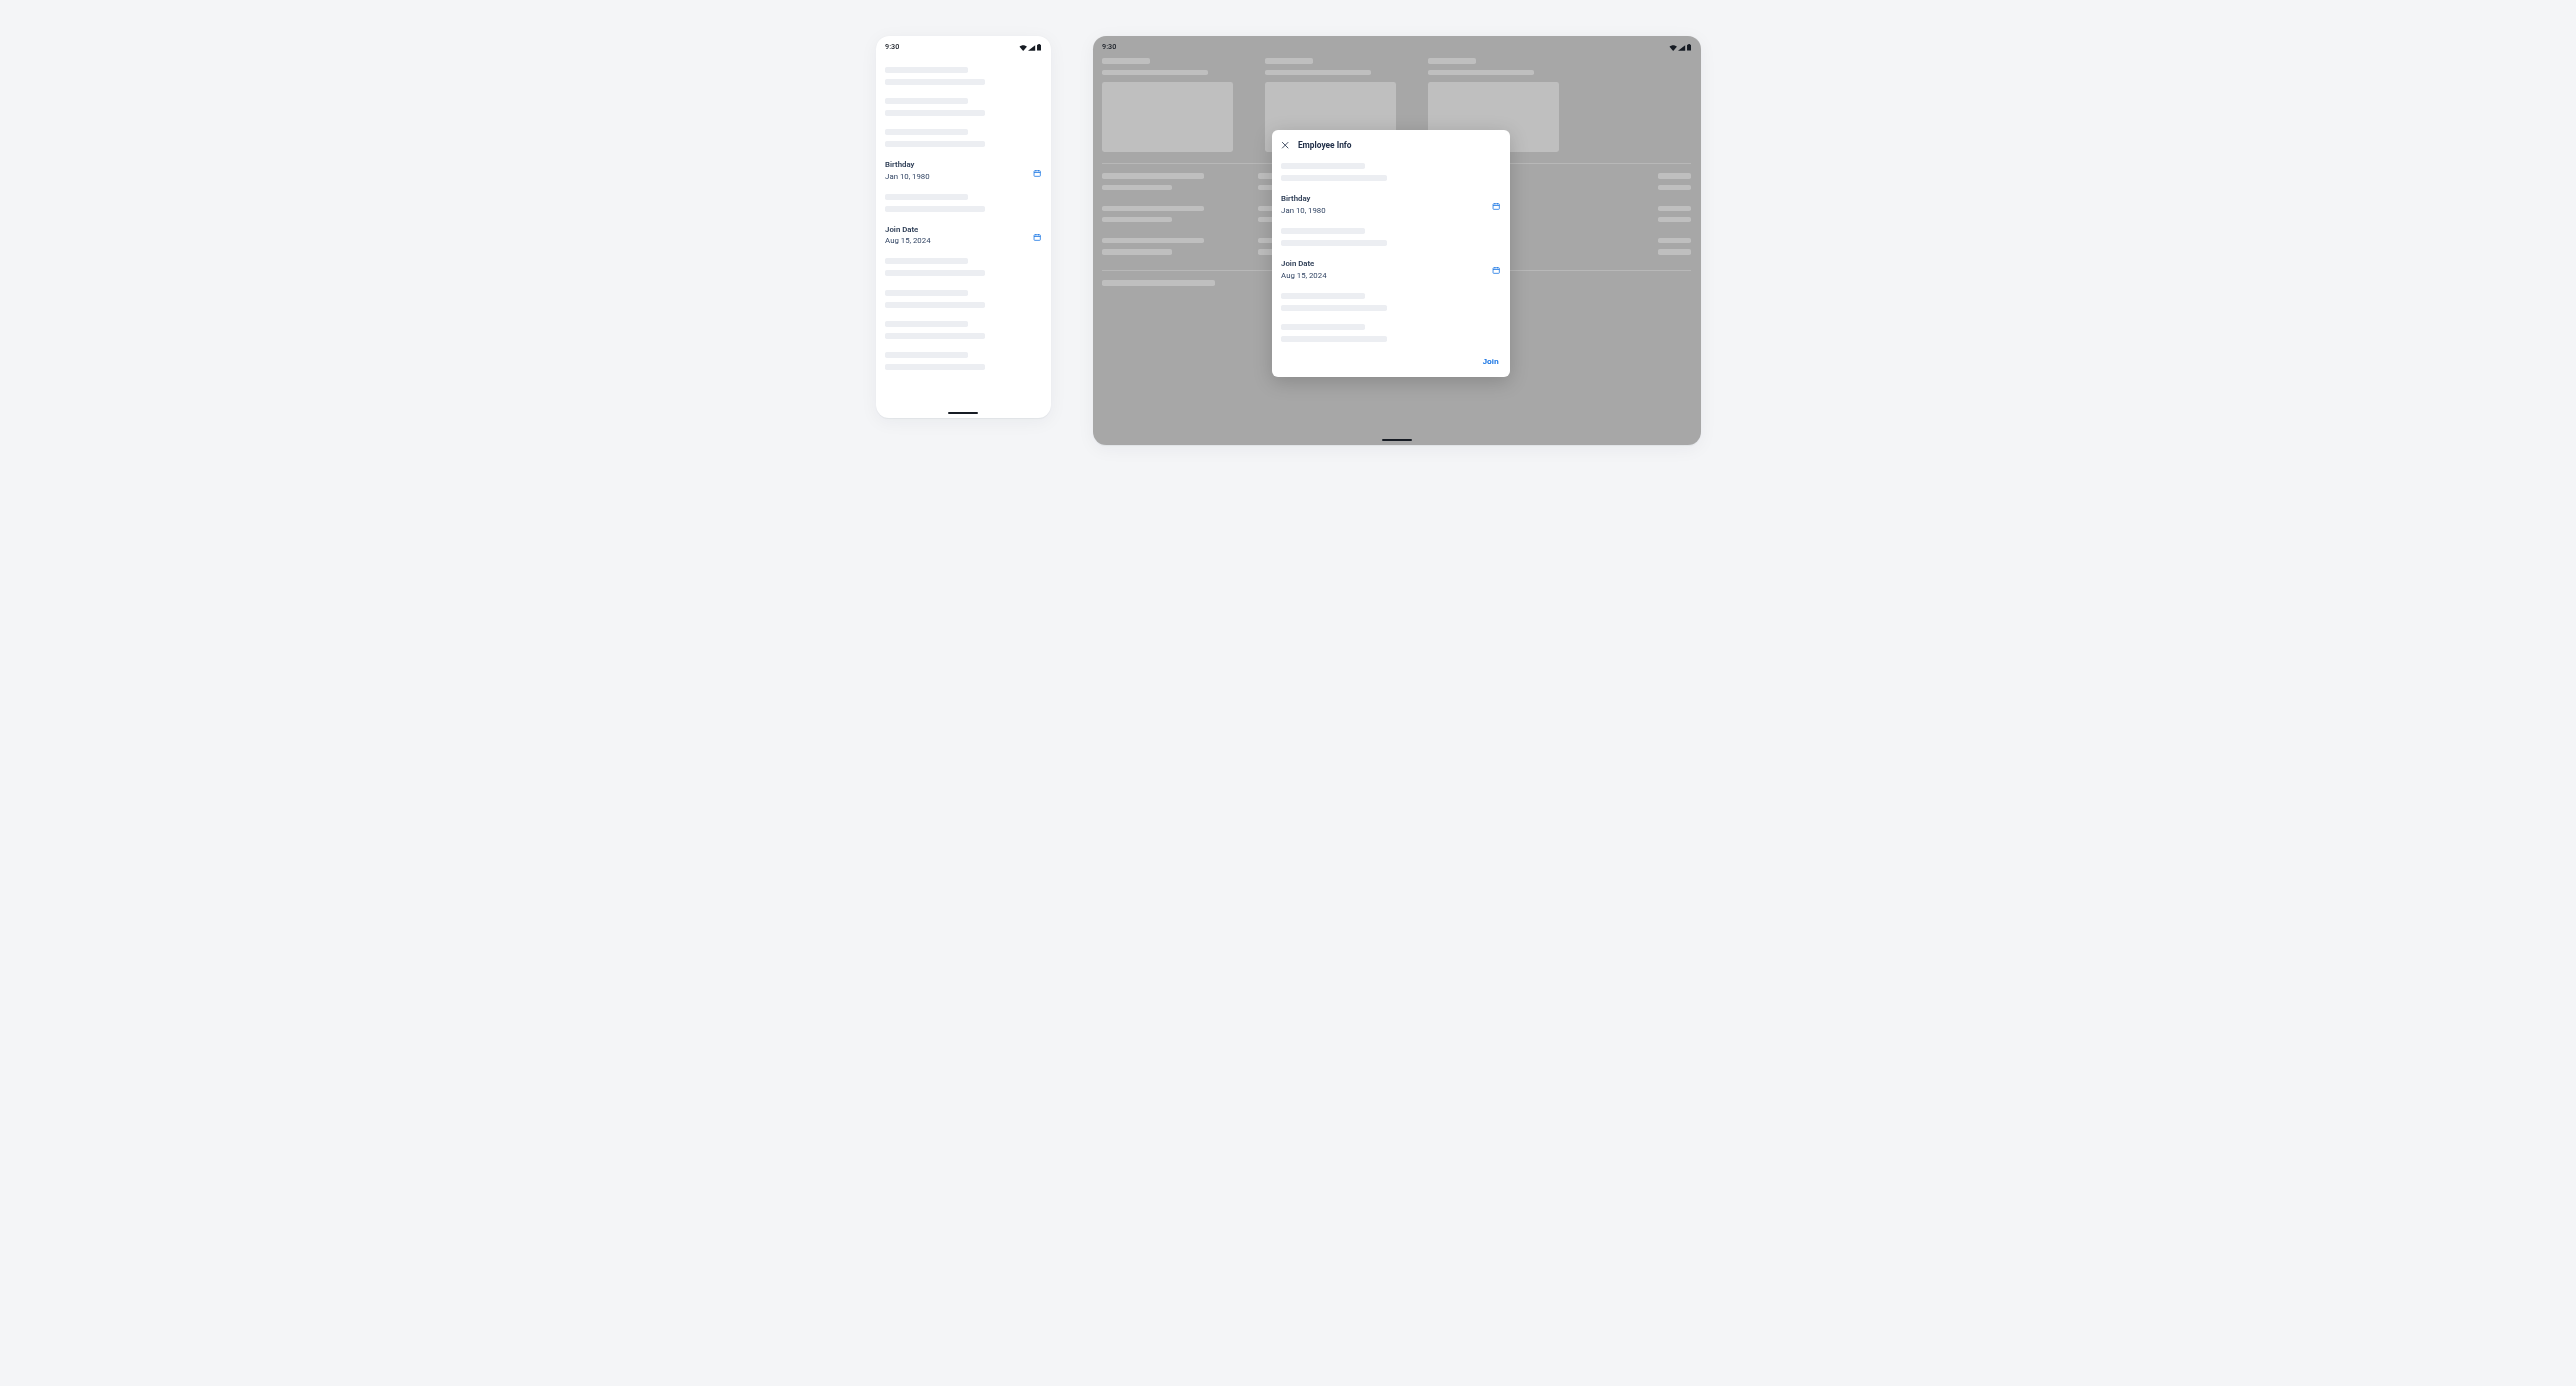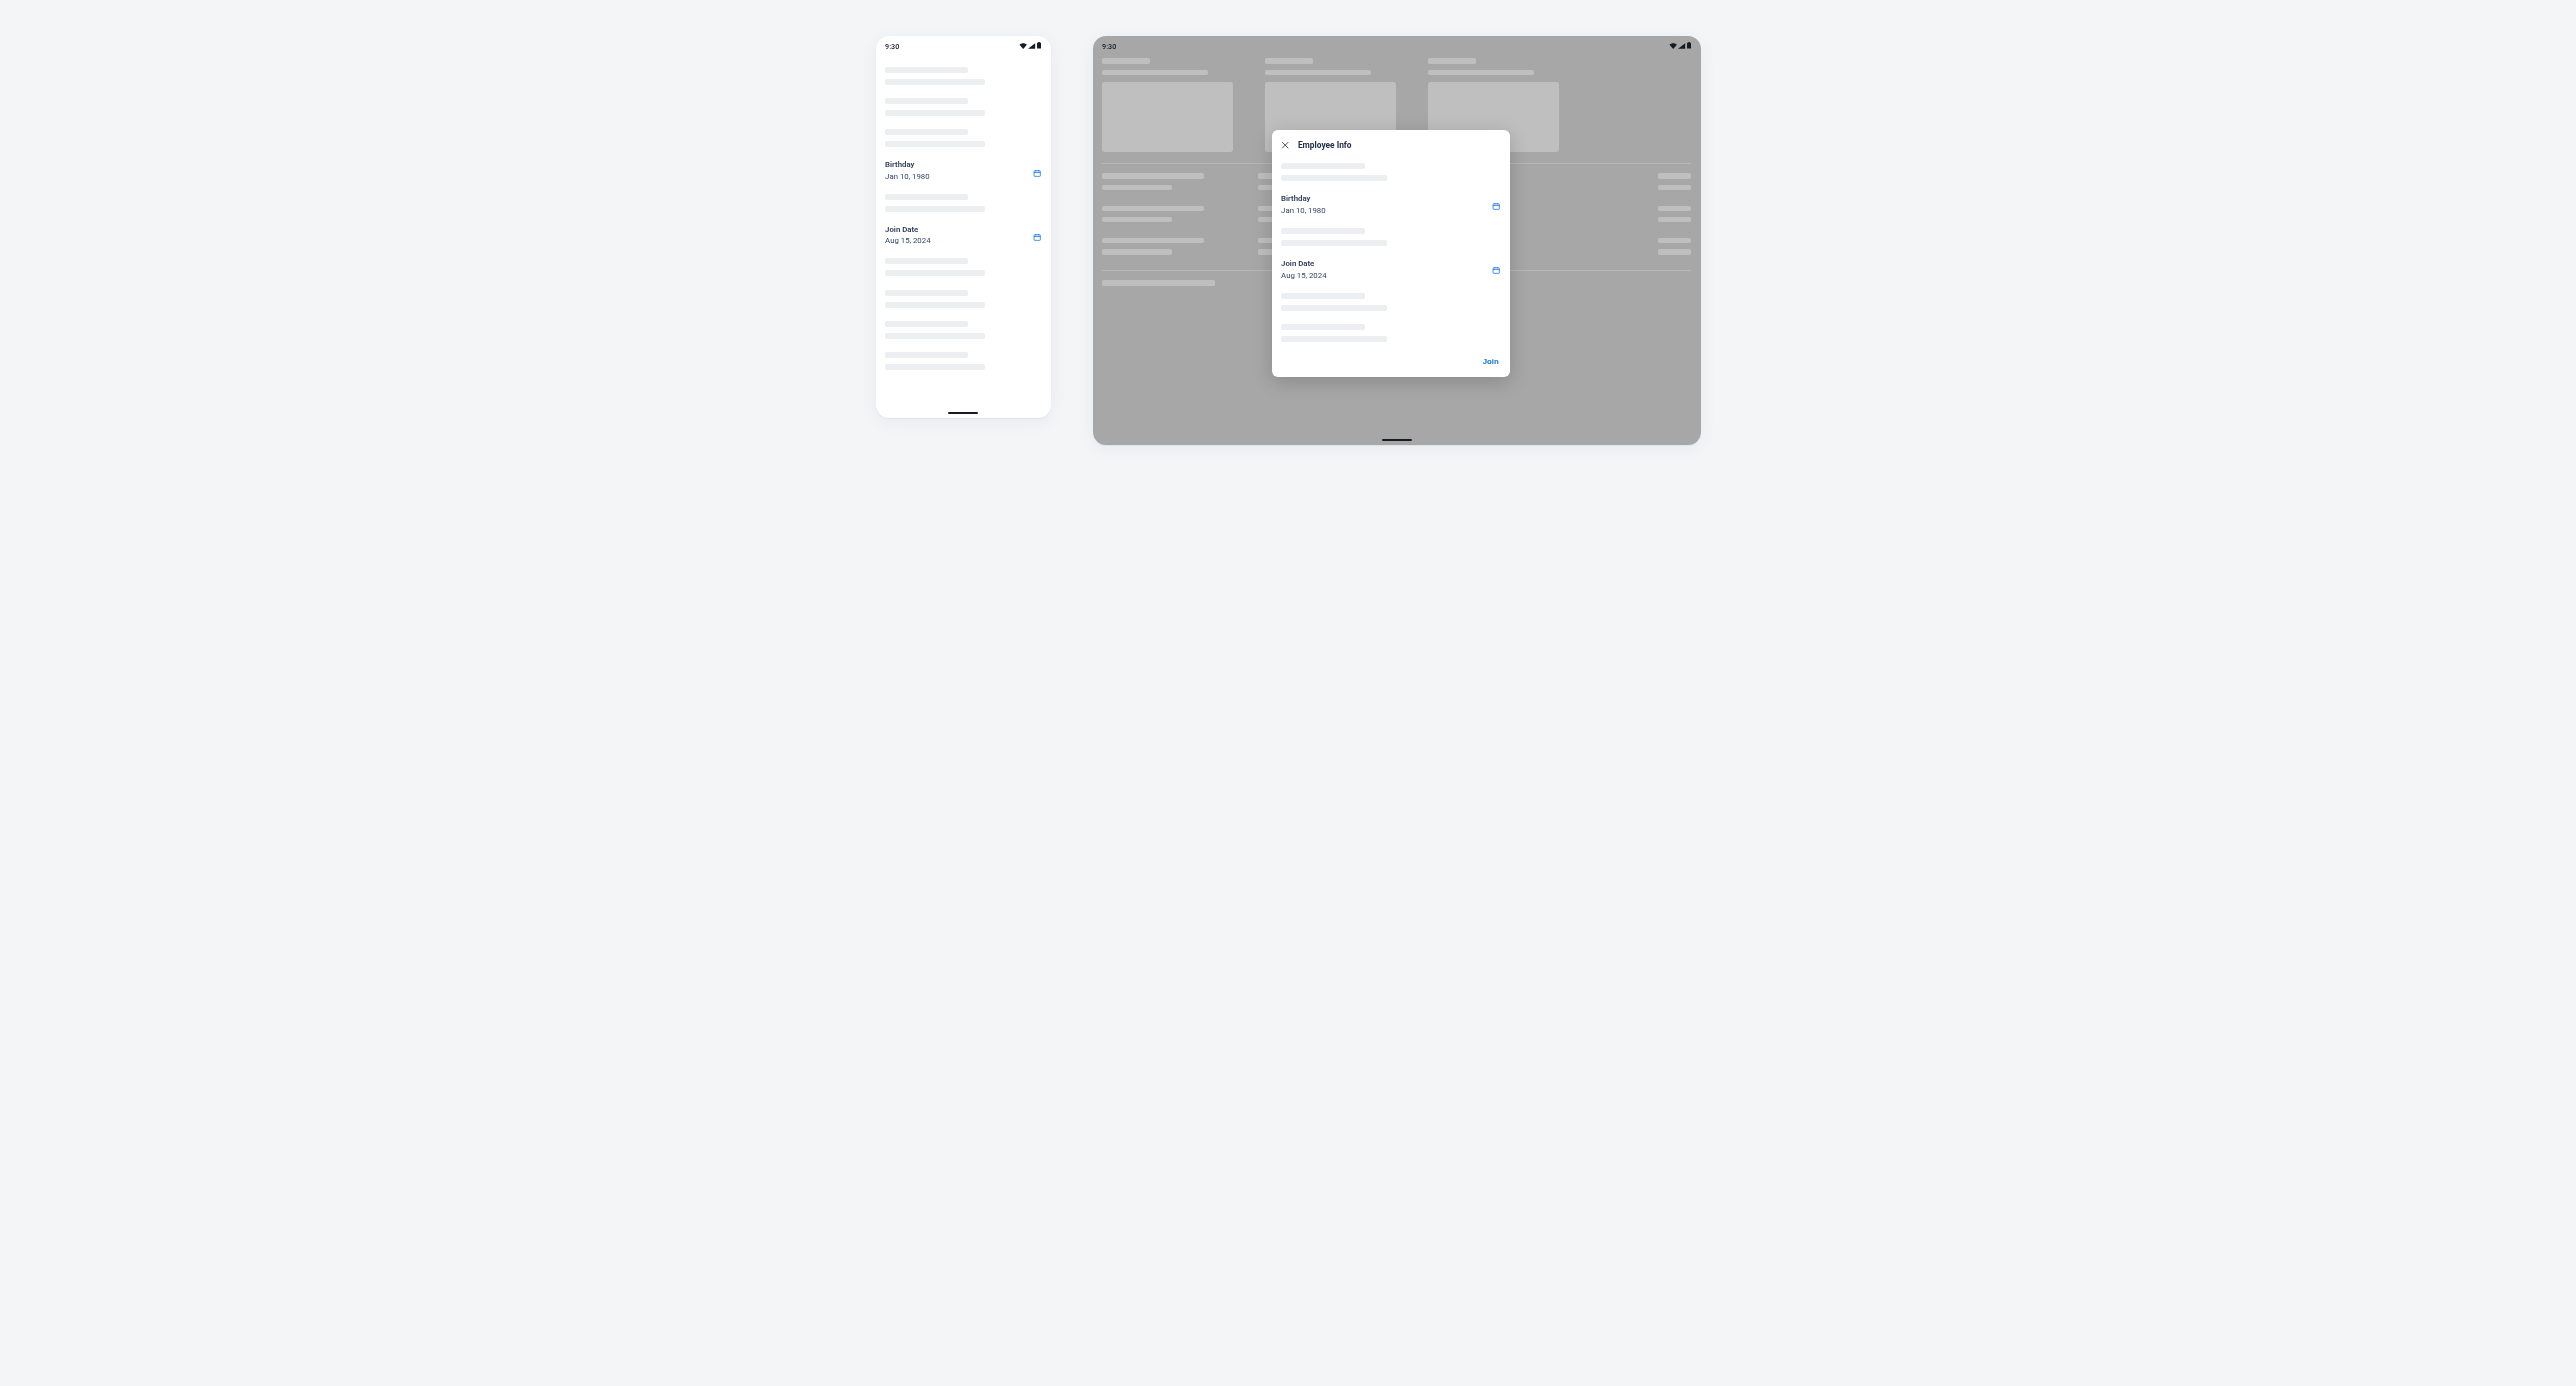--- a/index.html
+++ b/index.html
@@ -22,21 +22,21 @@
     border-radius: 13.2px;
     box-shadow: 0 0.6px 1.2px rgba(20,30,50,.05), 0 3.6px 18px rgba(20,30,50,.05);
     position: relative;
     overflow: hidden;
   }
   .device.phone  { width: 175px; height: 382px; }
   .device.tablet { width: 608px; height: 409px; background:#a7a7a7; }
 
   
   .statusbar {
-    display:flex; justify-content:space-between; align-items:flex-start;
+    display:flex; justify-content:space-between; align-items:flex-end;
     padding: 6px 9.6px 2.4px;
     font-size: 7.2px; font-weight:500;
     color:#171c24;
   }
   .tablet .statusbar { color:#171c24; }
   .status-icons { display:flex; gap:1.2px; align-items:flex-end; }
   .status-icons svg { display:block; }
 
   
   .nav-handle {

